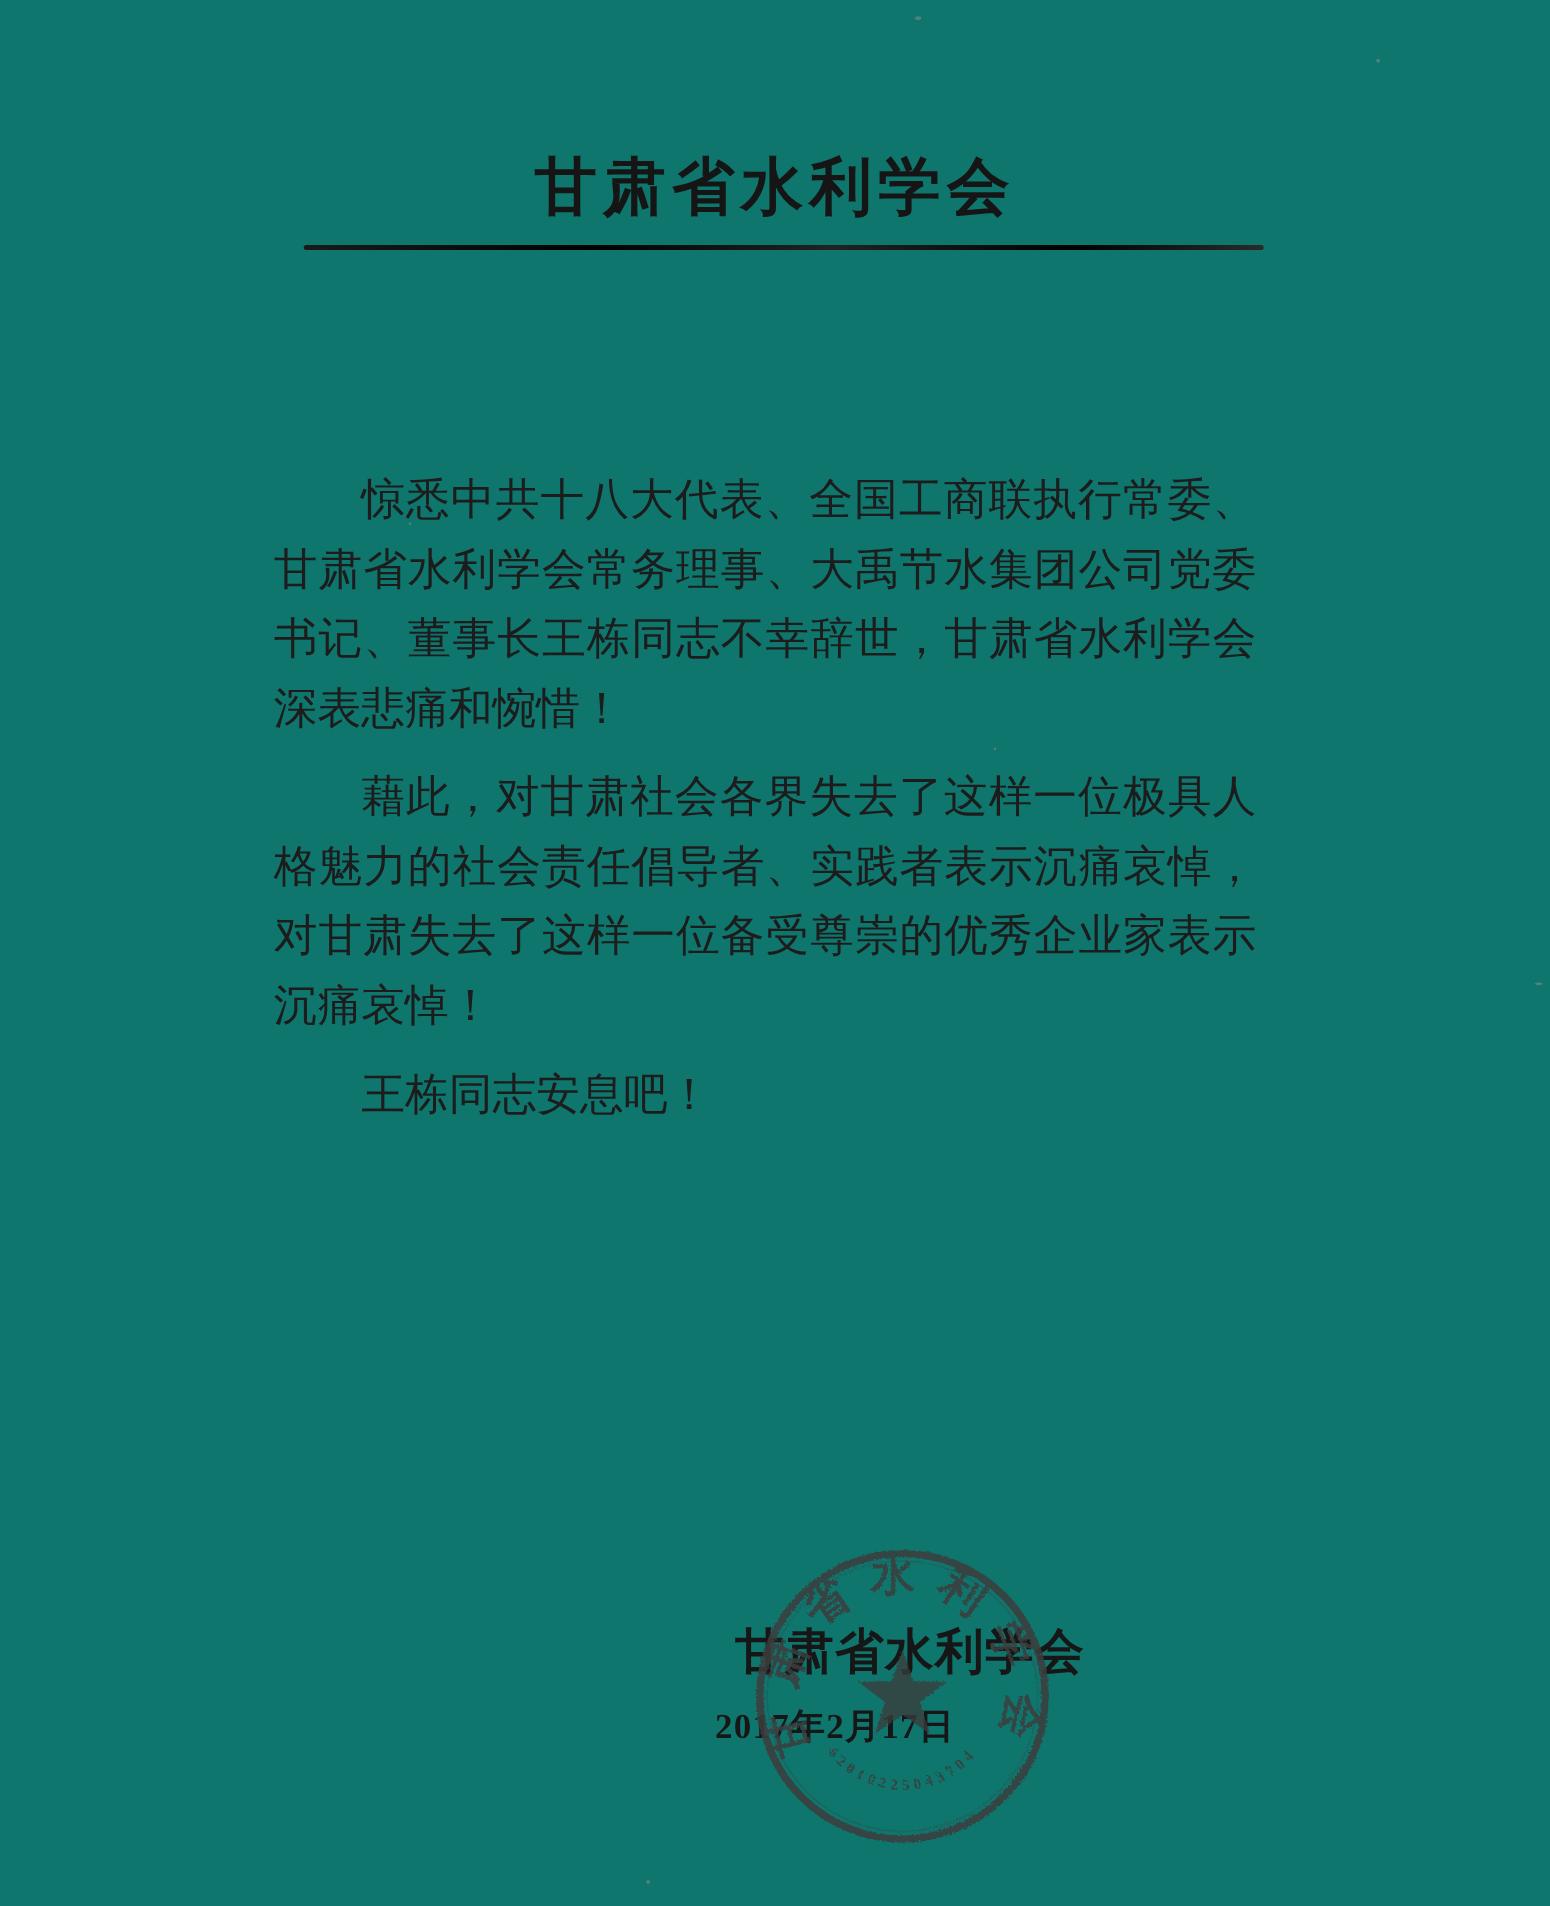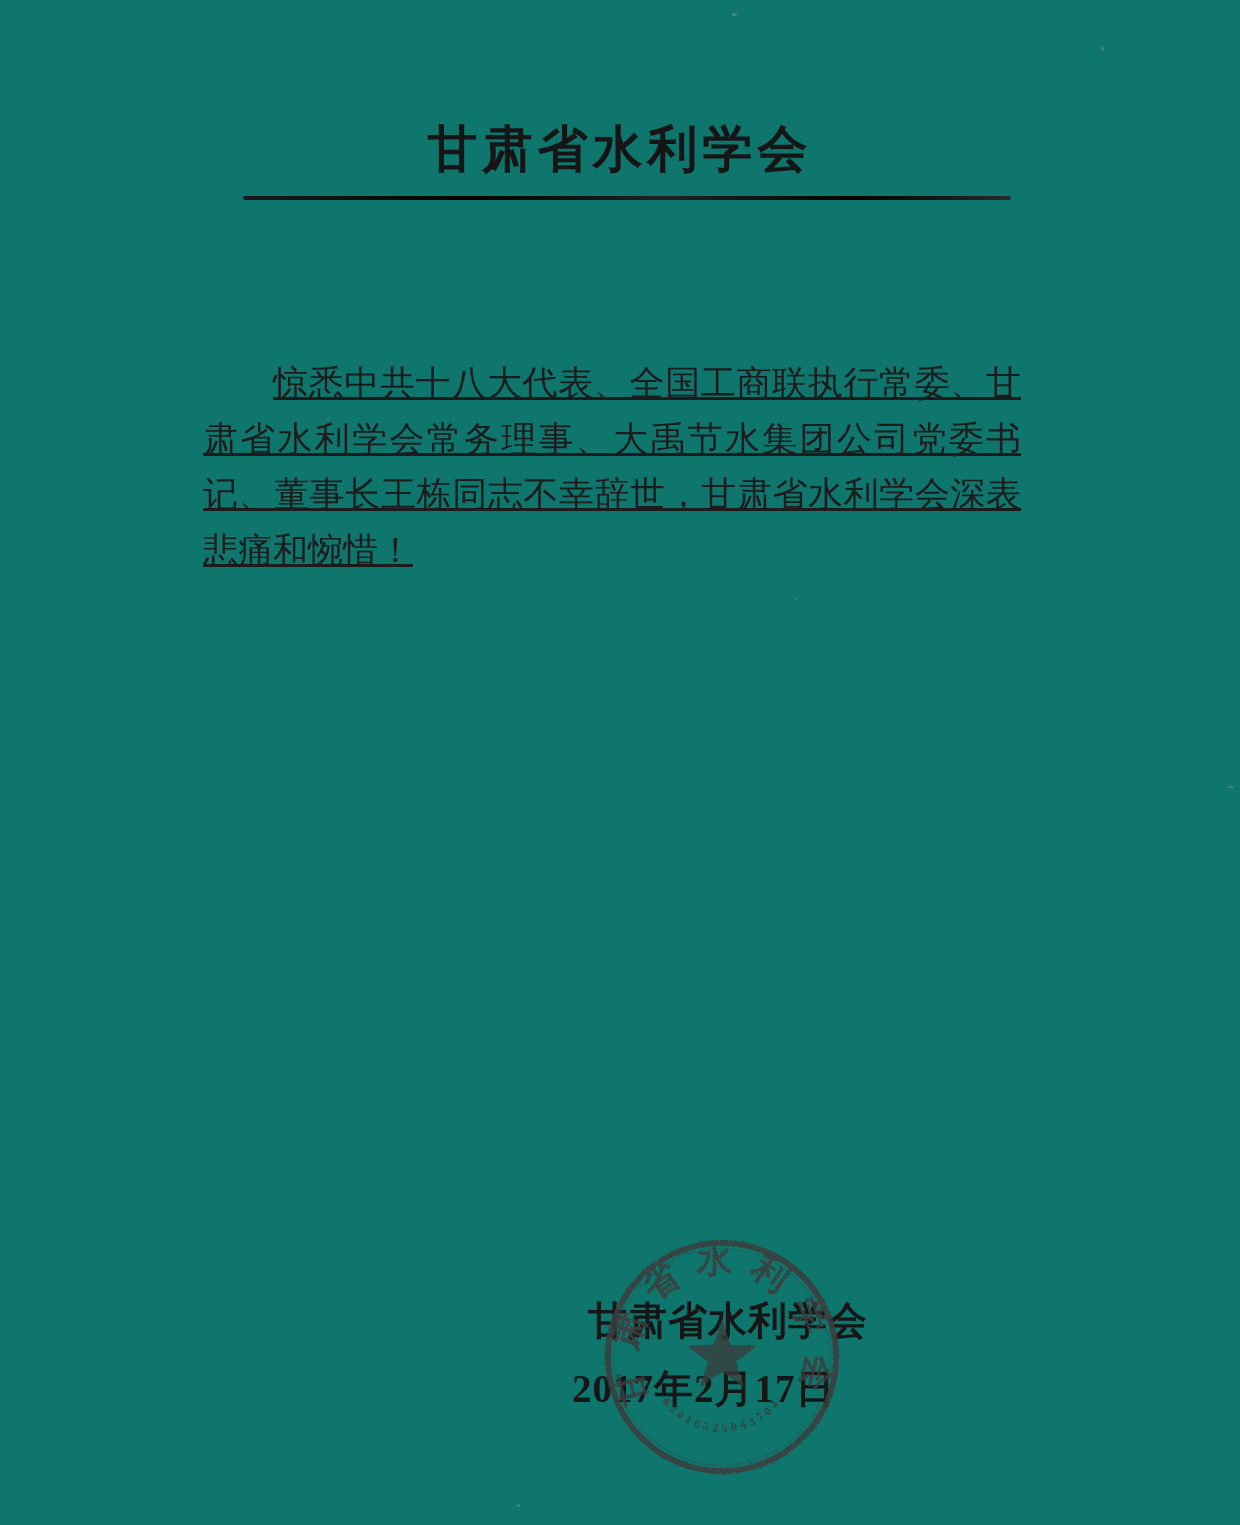--- a/index.html
+++ b/index.html
@@ -25,29 +25,29 @@
   .doc-title {
     position: absolute; top: 228px; left: 0; width: 100%;
     margin: 0; text-align: center;
     font-size: 70px; font-weight: 700; color: #101010;
   }
   .letter-body {
     position: absolute; left: 203px; top: 356px; width: 818px;
     font-size: 35px; line-height: 55.5px; color: #1c1c1c;
     text-align: justify;
   }
-  .letter-body p { margin: 0; text-indent: 70px; text-decoration: underline; }
+  .letter-body p { margin: 16px; text-indent: 70px; }
   .sig-name {
     position: absolute; left: 588px; top: 1294px;
     font-size: 39px; font-weight: 600; letter-spacing: 1px; color: #161616;
     z-index: 1;
   }
   .sig-date {
     position: absolute; left: 572px; top: 1362px;
-    font-size: 39px; font-weight: 600; letter-spacing: 1px; color: #161616;
+    font-size: 28px; font-weight: 600; letter-spacing: 1px; color: #161616;
     z-index: 1;
   }
   .seal {
     position: absolute; left: 599px; top: 1234px; width: 246px; height: 246px;
     opacity: 0.85; z-index: 2;
   }
   .seal text { font-family: "Liberation Serif", "DejaVu Serif", serif; }
   .seal .arc-name { font-size: 36px; font-weight: 600; letter-spacing: 16px; }
   .seal .arc-serial { font-size: 12px; font-weight: 600; letter-spacing: 4px; }
   .speck { position: absolute; background: #8c8c8c; border-radius: 50%; opacity: .55; }
@@ -63,20 +63,22 @@
 
 <div class="page">
 
   <h1 class="org-header">甘肃省水利学会</h1>
 
   <div class="rule"></div>
 
 
   <main class="letter-body">
     <p>惊悉中共十八大代表、全国工商联执行常委、甘肃省水利学会常务理事、大禹节水集团公司党委书记、董事长王栋同志不幸辞世，甘肃省水利学会深表悲痛和惋惜！</p>
+    <p>藉此，对甘肃社会各界失去了这样一位极具人格魅力的社会责任倡导者、实践者表示沉痛哀悼，对甘肃失去了这样一位备受尊崇的优秀企业家表示沉痛哀悼！</p>
+    <p>王栋同志安息吧！</p>
   </main>
 
   <div class="sig-name">甘肃省水利学会</div>
   <div class="sig-date">2017年2月17日</div>
 
   <svg class="seal" viewBox="0 0 250 250" xmlns="http://www.w3.org/2000/svg">
     <defs>
       <path id="arcTop" d="M 54.6 174.4 A 86 86 0 1 1 195.4 174.4" fill="none"></path>
       <path id="arcBottom" d="M 62.7 168.6 A 76 76 0 0 0 187.3 168.6" fill="none"></path>
       <filter id="inkGrain" x="-10%" y="-10%" width="120%" height="120%">

